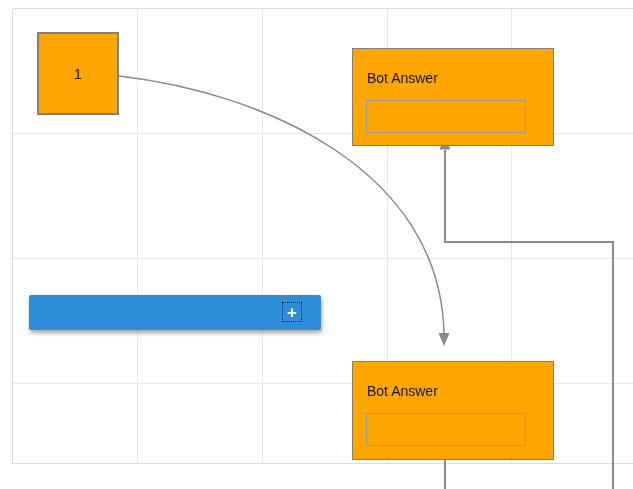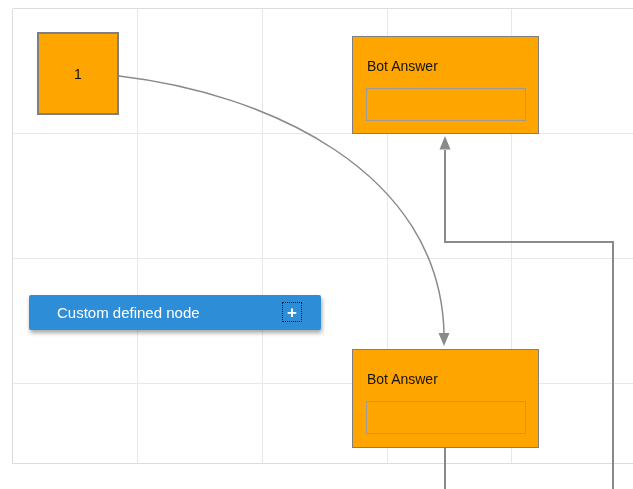--- a/index.html
+++ b/index.html
@@ -10,22 +10,22 @@
   #stage{position:absolute;left:0;top:0;width:633px;height:489px;}
   svg{position:absolute;left:0;top:0;}
   .node{position:absolute;box-sizing:border-box;}
   #start-node{
     left:37px;top:32px;width:82px;height:83px;
     background:#FFA500;border:2px solid #7f7f7f;
     display:flex;align-items:center;justify-content:center;
     font-size:14px;color:#111;
   }
   .bot-node{
-    width:187px;height:99px;left:352px;
-    background:#FFA500;border:1.5px solid #7f7f7f;
+    width:202px;height:99px;left:352px;
+    background:#FFA500;border:1.5px solid #7f7f7f;margin-top:12px;
   }
   #bot-node-top{top:36px;height:98px;}
   #bot-node-bottom{top:349px;}
   .bot-title{
     margin:21px 0 0 14px;font-size:14px;color:#141414;
   }
   .bot-input{
     position:absolute;left:13px;top:51px;width:160px;height:33px;
     border:1px solid #9b9b9b;background:transparent;box-sizing:border-box;
   }
@@ -81,19 +81,18 @@
     <div class="bot-title">Bot Answer</div>
     <div class="bot-input"></div>
   </div>
 
   <div class="node bot-node" id="bot-node-bottom">
     <div class="bot-title">Bot Answer</div>
     <div class="bot-input"></div>
   </div>
 
   <div class="node" id="custom-node">
-    <span class="label">Custom defined node</span>
     <span id="custom-add-btn">
       <span>+</span>
     </span>
   </div>
 
 </div>
 
 </body></html>

